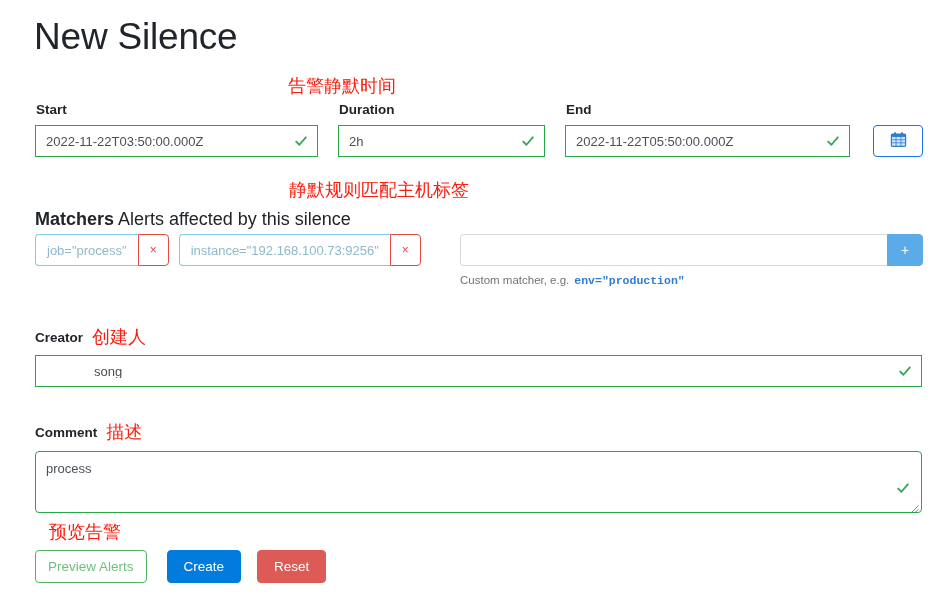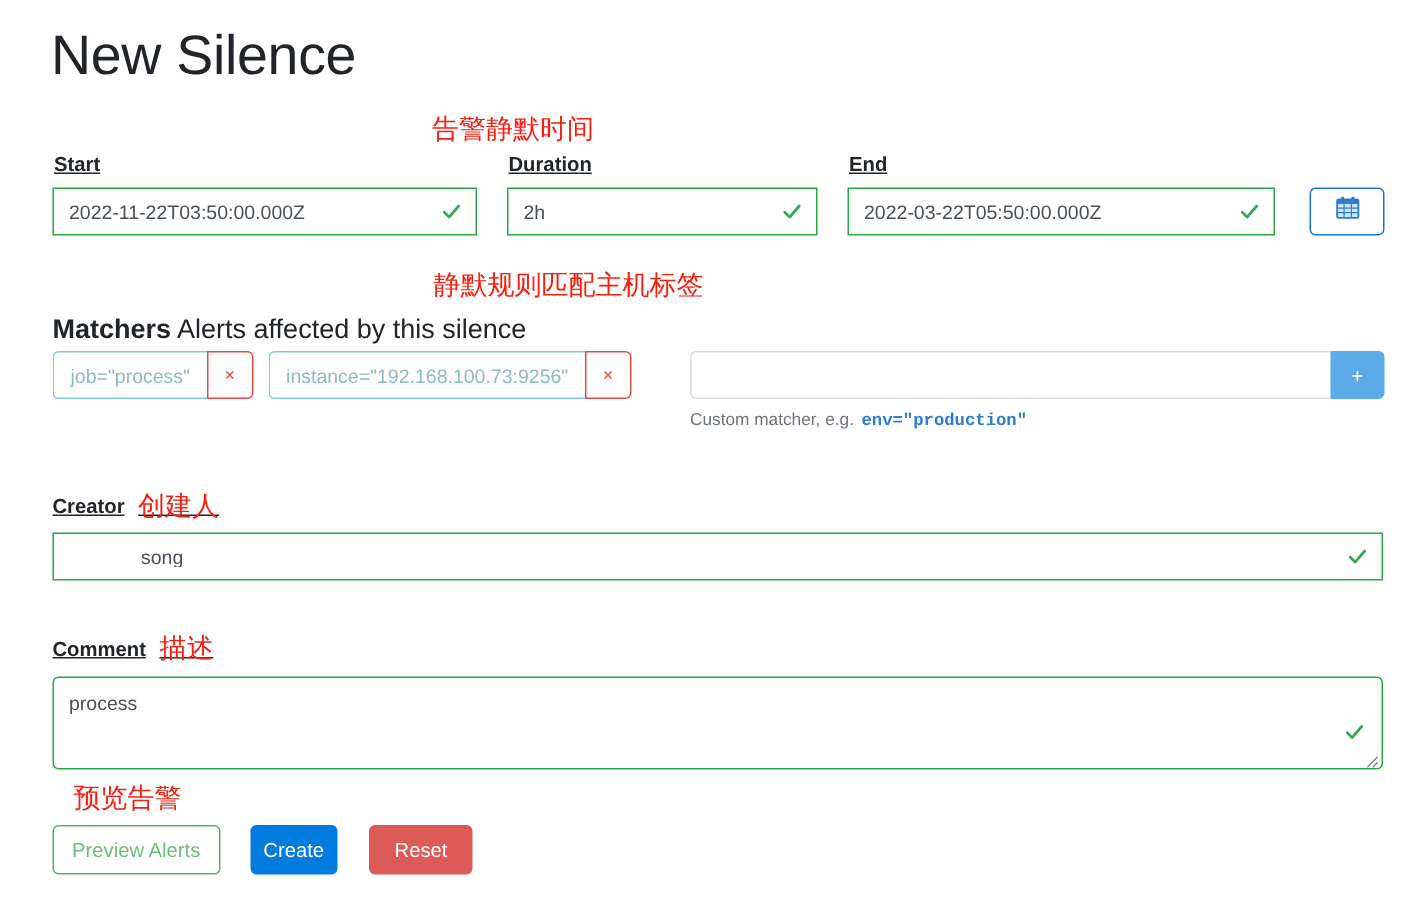--- a/index.html
+++ b/index.html
@@ -43,21 +43,20 @@
     vertical-align: -1px;
   }
 
   
   .field-label {
     font-size: 13.5px;
     font-weight: 700;
     color: #212529;
     line-height: 16px;
     white-space: nowrap;
-    text-decoration: underline;
   }
 
   
   .vinput {
     position: relative;
     height: 32px;
     border: 1px solid #28a745;
     border-radius: 0;
     background: #fff;
     display: flex;
@@ -245,22 +244,22 @@
     background: #fff;
     border: 1px solid #52b362;
     color: #6fbf7b;
     padding: 0 12px;
     margin-right: 11px;
   }
   .btn-create {
     background: #027bde;
     border: 1px solid #027bde;
     color: #fff;
-    padding: 0 8px;
-    margin-right: 12px;
+    padding: 0 16px;
+    margin-right: 7px;
   }
   .btn-reset {
     background: #dc5b56;
     border: 1px solid #dc5b56;
     color: #fff;
     padding: 0 16px;
   }
 </style>
 </head>
 <body>
@@ -293,21 +292,21 @@
           <svg viewBox="0 0 16 16" fill="none" stroke="currentColor" stroke-width="2.1" stroke-linecap="round" stroke-linejoin="round">
               <path d="M2.5 8.6 L6.2 12.3 L13.5 3.8"></path>
             </svg>
         </span>
       </div>
     </div>
 
     <div class="dcell" id="cell-end" style="left:565px; width:285px;">
       <div class="field-label">End</div>
       <div class="vinput">
-        <div class="val">2022-03-22T05:50:00.000Z</div>
+        <div class="val">2022-11-22T05:50:00.000Z</div>
         <span class="check">
           <svg viewBox="0 0 16 16" fill="none" stroke="currentColor" stroke-width="2.1" stroke-linecap="round" stroke-linejoin="round">
               <path d="M2.5 8.6 L6.2 12.3 L13.5 3.8"></path>
             </svg>
         </span>
       </div>
     </div>
   </div>
 
   <div class="cal-btn">

